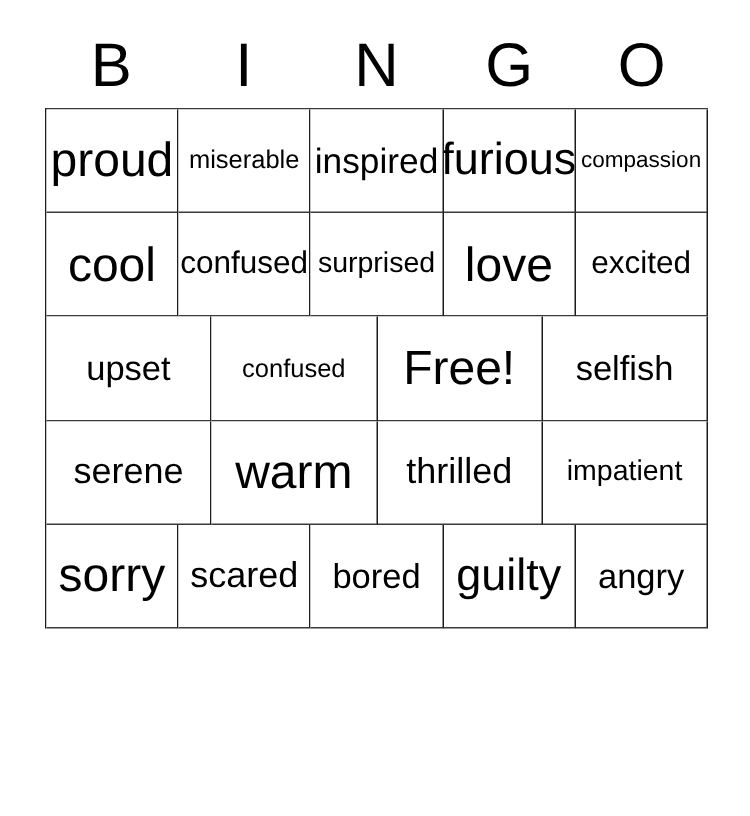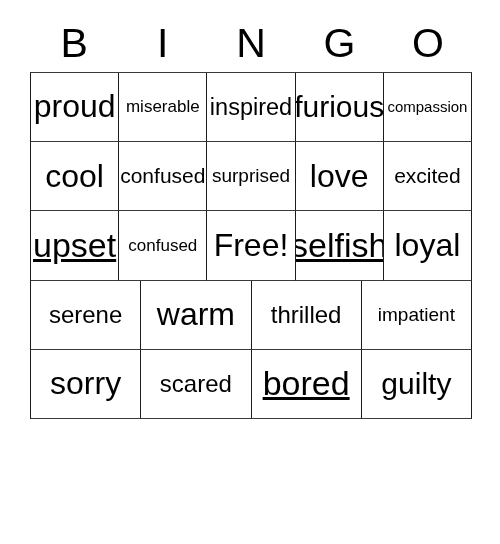--- a/index.html
+++ b/index.html
@@ -80,21 +80,21 @@
     display: block;
     white-space: nowrap;
     line-height: 1.05;
     color: #000000;
     font-weight: 400;
     text-align: center;
   }
 
   
   .sz-xxl { font-size: 32px; }
-  .sz-xl  { font-size: 34px; text-decoration: underline; }
+  .sz-xl  { font-size: 23px; }
   .sz-l   { font-size: 30px; }
   .sz-m   { font-size: 24px; }
   .sz-s   { font-size: 21px; }
   .sz-xs  { font-size: 19px; }
   .sz-xxs { font-size: 17px; }
   .sz-t   { font-size: 15px; }
 </style>
 </head>
 <body>
 
@@ -149,23 +149,20 @@
         </div>
         <div class="grid-cell">
           <span class="cell-text sz-xxs">confused</span>
         </div>
         <div class="grid-cell">
           <span class="cell-text sz-xxl">Free!</span>
         </div>
         <div class="grid-cell">
           <span class="cell-text sz-xl">selfish</span>
         </div>
-        <div class="grid-cell">
-          <span class="cell-text sz-xxl">loyal</span>
-        </div>
       </div>
       <div class="grid-row">
         <div class="grid-cell">
           <span class="cell-text sz-m">serene</span>
         </div>
         <div class="grid-cell">
           <span class="cell-text sz-xxl">warm</span>
         </div>
         <div class="grid-cell">
           <span class="cell-text sz-m">thrilled</span>
@@ -180,16 +177,19 @@
         </div>
         <div class="grid-cell">
           <span class="cell-text sz-m">scared</span>
         </div>
         <div class="grid-cell">
           <span class="cell-text sz-xl">bored</span>
         </div>
         <div class="grid-cell">
           <span class="cell-text sz-l">guilty</span>
         </div>
+        <div class="grid-cell">
+          <span class="cell-text sz-xl">angry</span>
+        </div>
       </div>
     </div>
 
 </div>
 
 </body></html>

